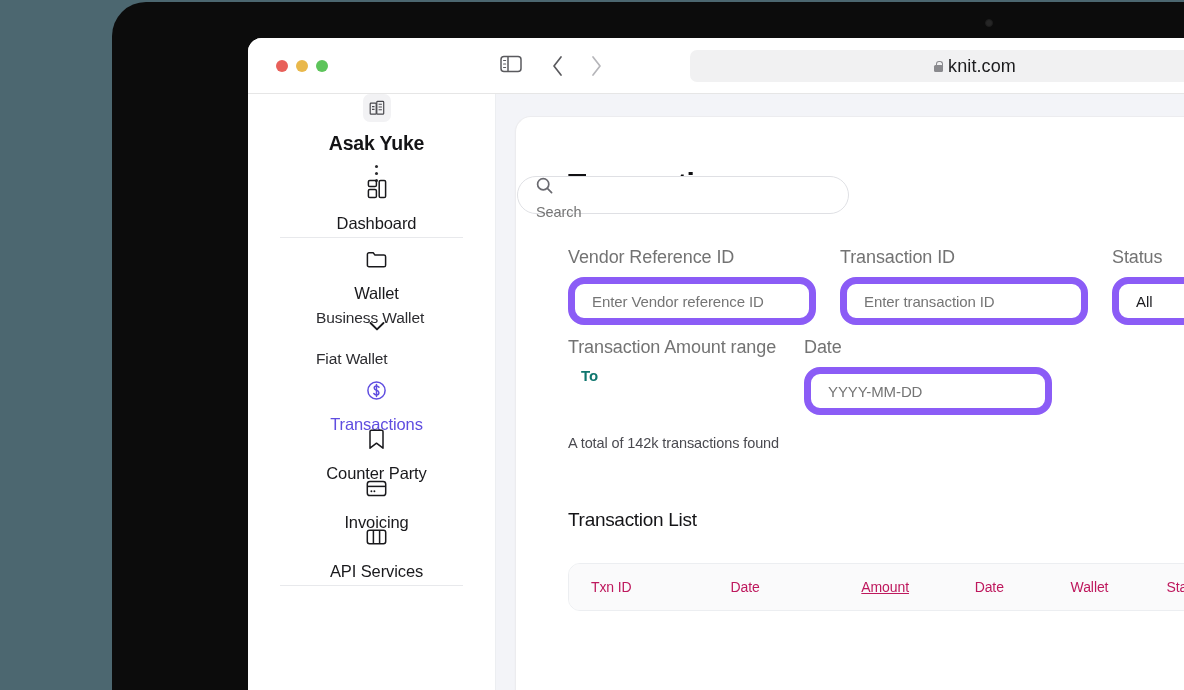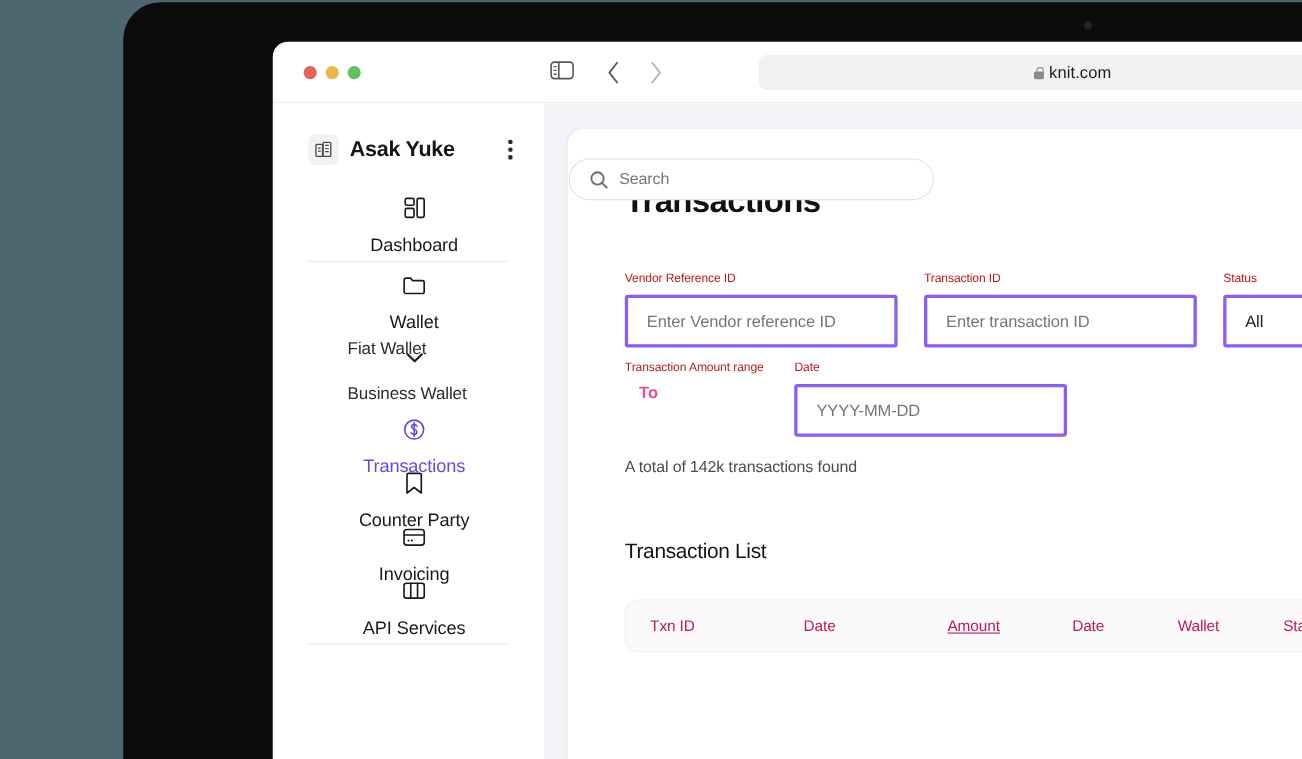--- a/index.html
+++ b/index.html
@@ -109,21 +109,21 @@
   }
   .urlbar .lock::after {
     content: "";
     position: absolute; left: 2px; top: 0;
     width: 5px; height: 6px;
     border: 1.5px solid #8a8a8e;
     border-bottom: none;
     border-radius: 3px 3px 0 0;
   }
   .url-text {
-    font-size: 15px;
+    font-size: 18px;
     color: #1c1c1e;
     letter-spacing: 0.1px;
   }
 
   
   .app {
     position: relative;
     display: flex;
     height: 664px;
     background: #ffffff;
@@ -137,20 +137,21 @@
     border-right: 1px solid #eceef1;
     padding: 0;
     position: relative;
   }
   .org {
     display: flex;
     align-items: center;
     height: 84px;
     padding: 0 22px 0 32px;
     gap: 10px;
+    flex-direction: column;
   }
   .org-logo {
     width: 28px; height: 28px;
     background: #f2f2f4;
     border-radius: 7px;
     display: flex; align-items: center; justify-content: center;
     color: #4a4a4f;
     flex: 0 0 28px;
   }
   .org-name {
@@ -239,50 +240,50 @@
   }
 
   .filters { position: relative; }
   .filter-row {
     display: flex;
     gap: 24px;
     margin-bottom: 12px;
   }
   .field { display: flex; flex-direction: column; }
   .field-label {
-    font-size: 11px;
-    color: #b91c1c;
+    font-size: 18px;
+    color: #737373;
     letter-spacing: -0.1px;
     margin-bottom: 9px;
   }
   .input {
     width: 248px;
     height: 48px;
-    border: 3px solid #8b5cf6;
-    border-radius: 3px;
+    border: 7px solid #8b5cf6;
+    border-radius: 16px;
     display: flex;
     align-items: center;
     padding: 0 17px;
     font-size: 15px;
     color: #b6b7bd;
     background: #ffffff;
     letter-spacing: -0.1px;
   }
   .input.filled { color: #1b1b1f; }
   .input.w240 { width: 240px; }
 
   .amount-row {
     display: flex;
     align-items: flex-end;
     gap: 0;
   }
   .to-label {
     font-size: 15px;
     font-weight: 700;
-    color: #ec4899;
+    color: #0f766e;
     padding: 0 13px 14px 13px;
   }
 
   .total-found {
     font-size: 14.5px;
     color: #4a4a50;
     letter-spacing: -0.1px;
     margin-top: 20px;
   }
 
@@ -421,24 +422,24 @@
               </span>
               <span class="lbl">Wallet</span>
               <span>
                 <svg width="18" height="12" viewBox="0 0 18 12" fill="none">
                   <path d="M2.5 3 L9 9.4 L15.5 3" stroke="#19191c" stroke-width="1.9" stroke-linecap="round" stroke-linejoin="round"></path>
                 </svg>
               </span>
             </div>
 
             <div class="sub-item">
+              <span>Business Wallet</span>
+            </div>
+            <div class="sub-item">
               <span>Fiat Wallet</span>
-            </div>
-            <div class="sub-item">
-              <span>Business Wallet</span>
             </div>
 
             <div class="nav-item active">
               <span class="ic">
                 <svg width="21" height="21" viewBox="0 0 21 21" fill="none">
                   <circle cx="10.5" cy="10.5" r="8.6" stroke="#5F4DE0" stroke-width="1.5"></circle>
                   <path d="M13 7.3 C12.3 6.4 11.5 6 10.5 6 C9.1 6 8.2 6.8 8.2 8 C8.2 10.9 12.9 9.6 12.9 12.7 C12.9 14 11.9 14.9 10.5 14.9 C9.3 14.9 8.4 14.4 7.8 13.5" stroke="#5F4DE0" stroke-width="1.45" stroke-linecap="round" fill="none"></path>
                   <line x1="10.5" y1="4.4" x2="10.5" y2="16.6" stroke="#5F4DE0" stroke-width="1.45" stroke-linecap="round"></line>
                 </svg>
               </span>
@@ -543,23 +544,23 @@
                 <span class="th c6">Status</span>
               </div>
             </div>
 
           </div>
 
         </main>
 
       </div>
 
-      <div style="position:absolute; left:269px; top:106px; width:332px; height:38px;
+      <div style="position:absolute; left:269px; top:138px; width:332px; height:38px;
                   border:1px solid #dfe0e4; border-radius:19px; background:#fff;
-                  display:flex; align-items:center; gap:10px; padding:0 18px;">
+                  display:flex; align-items:flex-start; gap:10px; padding:0 18px;flex-direction:column;">
         <span style="display:flex;">
           <svg width="17" height="17" viewBox="0 0 17 17" fill="none">
             <circle cx="7.2" cy="7.2" r="5.6" stroke="#6a6a70" stroke-width="1.7"></circle>
             <line x1="11.4" y1="11.4" x2="15.6" y2="15.6" stroke="#6a6a70" stroke-width="1.7" stroke-linecap="round"></line>
           </svg>
         </span>
         <input type="text" style="border: none; outline: none; flex: 1 1 0%; font-size: 14.5px; color: rgb(27, 27, 31); font-family: &quot;Liberation Sans&quot;, sans-serif; background: transparent; letter-spacing: -0.1px;" placeholder="Search">
       </div>
 
     </div>

